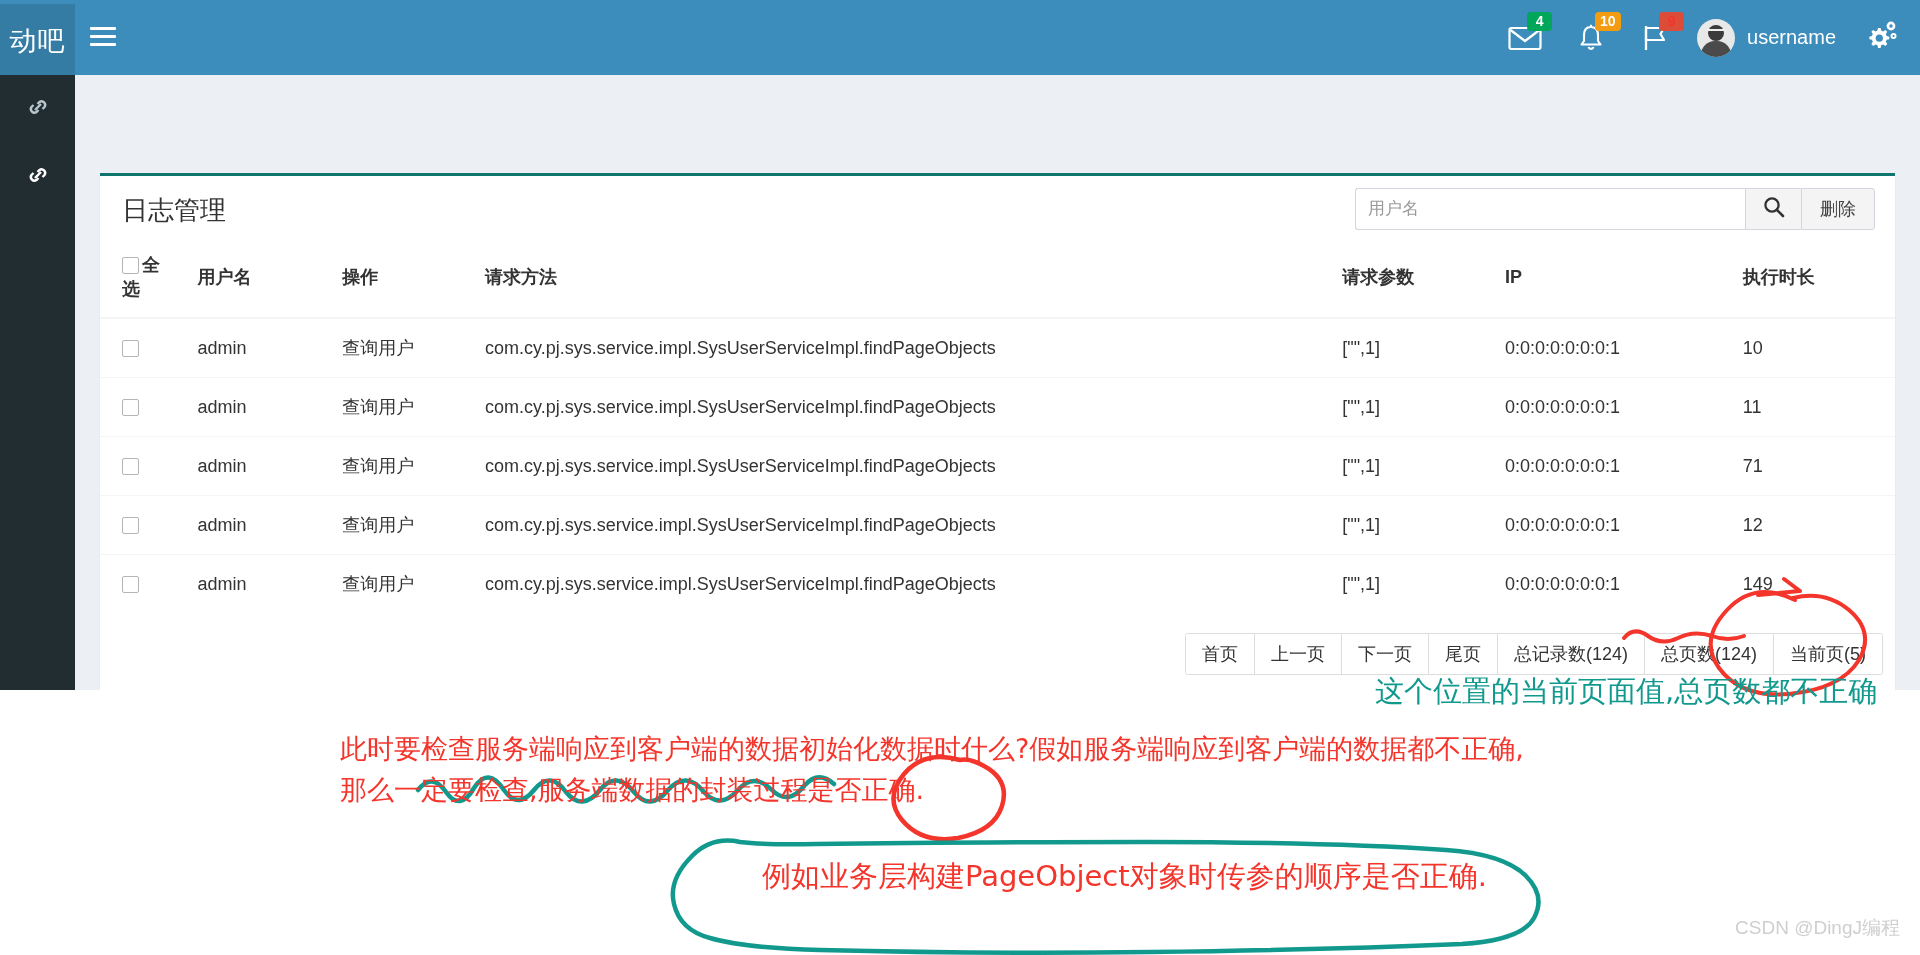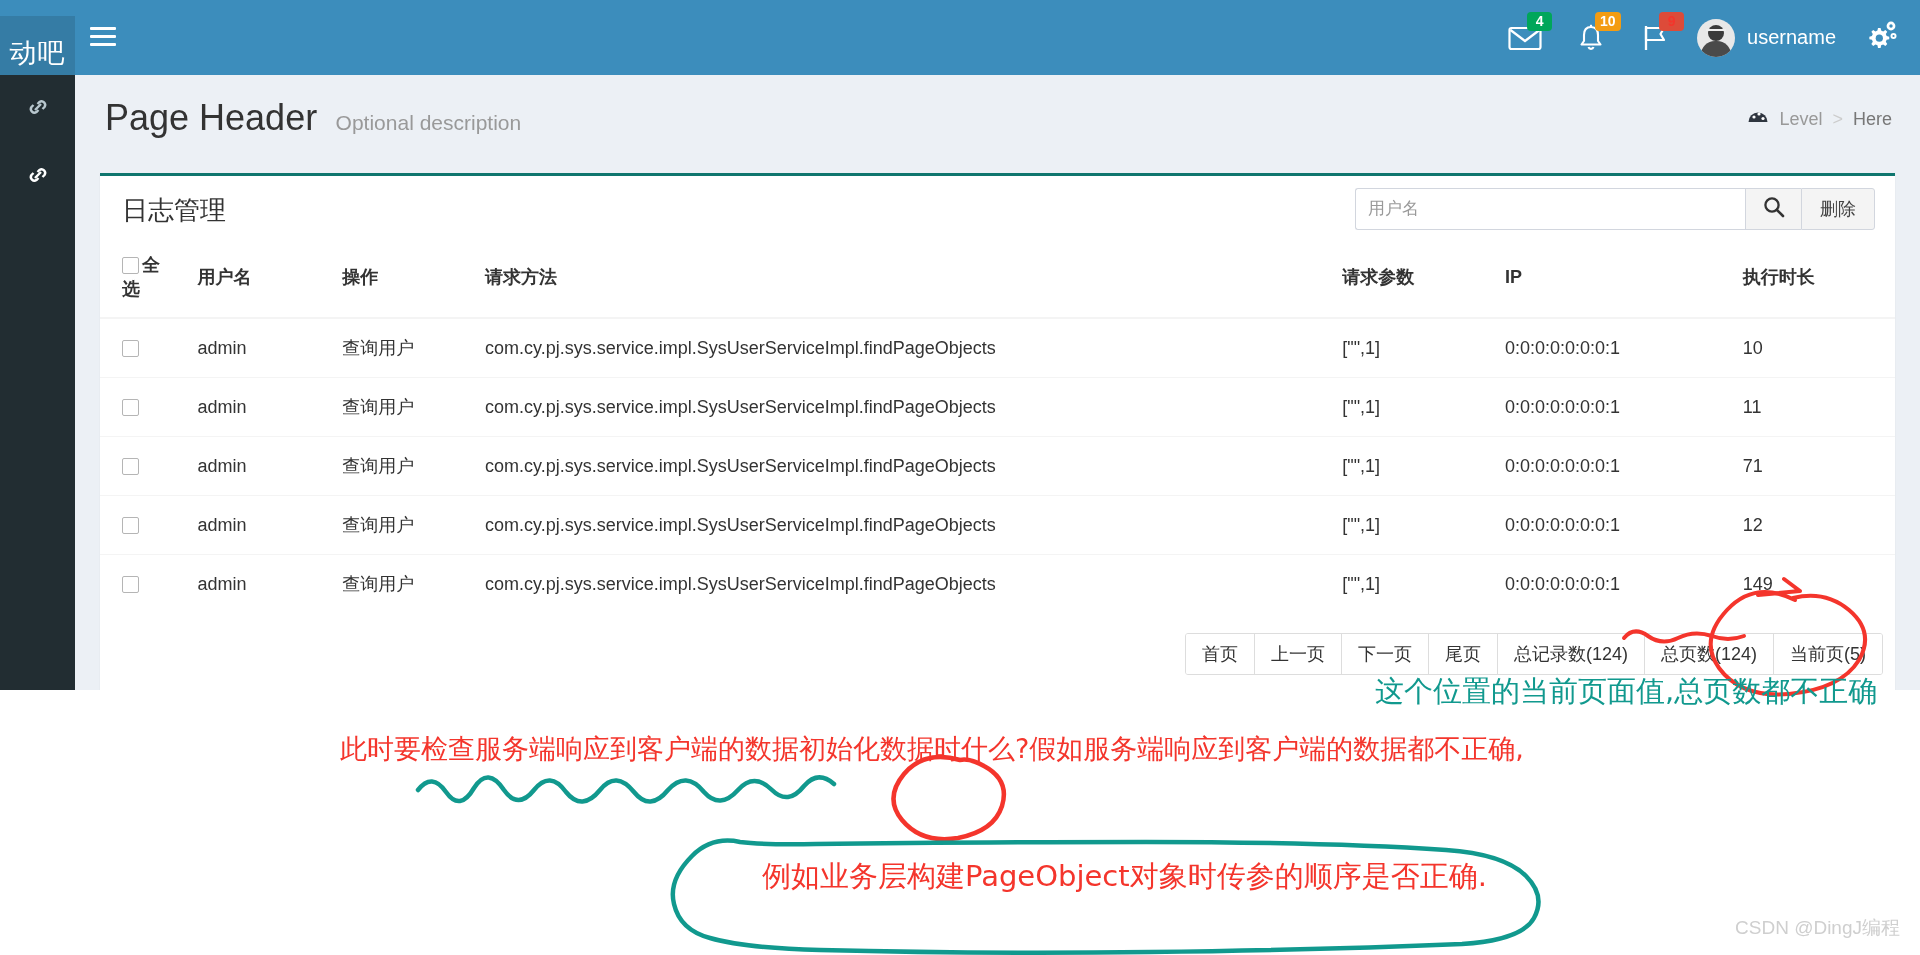--- a/index.html
+++ b/index.html
@@ -6,21 +6,21 @@
   body{
     width:1920px;height:955px;
     background:#ffffff;
     font-family:"Liberation Sans","DejaVu Sans",sans-serif;
     overflow:hidden;
     position:relative;
   }
   
   #app{position:absolute;left:0;top:0;width:1920px;height:690px;}
   .navbar{position:absolute;left:0;top:0;width:1920px;height:75px;background:#3c8dbc;}
-  .brand{position:absolute;left:0;top:16px;width:75px;height:75px;background:#357ca5;
+  .brand{position:absolute;left:0;top:4px;width:75px;height:75px;background:#357ca5;
     color:#fff;font-size:27px;line-height:75px;text-align:center;letter-spacing:1px;}
   .hamburger{position:absolute;left:90px;top:22px;width:32px;height:30px;cursor:pointer;}
   .hamburger i{display:block;width:26px;height:3px;background:#fff;margin:5px 0;border-radius:1px;}
   .nav-right{position:absolute;right:0;top:0;height:75px;display:flex;align-items:center;}
   .nav-item{position:relative;height:75px;display:flex;align-items:center;padding:0 17px;cursor:pointer;}
   .nav-item svg{display:block;}
   .badge{position:absolute;top:12px;left:36px;min-width:15px;height:19px;line-height:19px;
     padding:0 5px;border-radius:4px;color:#fff;font-size:14px;font-weight:bold;text-align:center;}
   .badge.green{background:#00a65a;}
   .badge.orange{background:#f39c12;}
@@ -180,37 +180,20 @@
             <path d="M10 16 L16 10" stroke="#ffffff" stroke-width="2.4"></path>
             <path d="M8.5 11 L6.5 13 a3.6 3.6 0 0 0 5 5 l2-2" fill="none" stroke="#ffffff" stroke-width="2.4"></path>
             <path d="M17.5 15 L19.5 13 a3.6 3.6 0 0 0-5-5 l-2 2" fill="none" stroke="#ffffff" stroke-width="2.4"></path>
           </svg>
       </span>
     </div>
   </div>
 
   <div class="content">
 
-    <div class="content-header">
-      <span class="ph-title">Page Header</span>
-      <span class="ph-desc">Optional description</span>
-      <div class="breadcrumb">
-        <span>
-          <svg width="22" height="20" viewBox="0 0 22 20">
-              <path d="M1.5 15 A9.5 9.5 0 0 1 20.5 15 Z" fill="#2f3640"></path>
-              <circle cx="7" cy="10" r="1.6" fill="#fff"></circle>
-              <circle cx="12" cy="7" r="1.6" fill="#fff"></circle>
-              <circle cx="16" cy="11.5" r="1.6" fill="#fff"></circle>
-            </svg>
-        </span>
-        <span class="bc-link">Level</span>
-        <span class="sep">&gt;</span>
-        <span class="bc-cur">Here</span>
-      </div>
-    </div>
 
     <div class="panel">
       <div class="panel-head">
         <div class="panel-title">日志管理</div>
         <div class="search-group">
           <input class="search-input" type="text" placeholder="用户名" style="">
           <div class="btn-ico">
             <span>
               <svg width="22" height="22" viewBox="0 0 22 22">
                   <circle cx="9" cy="9" r="6.6" fill="none" stroke="#333" stroke-width="2.3"></circle>
@@ -312,16 +295,17 @@
 
     <path d="M960 760 q-36 -10 -56 14 q-20 24 -2 46 q20 24 56 18 q36 -7 44 -32 q8 -26 -18 -40 q-14 -8 -24 -6" fill="none" stroke="#f4352c" stroke-width="4.5" stroke-linecap="round"></path>
 
     <path d="M418 790 q14 -18 28 2 q14 20 28 -4 q14 -22 30 2 q14 20 30 0 q16 -20 32 2 q16 20 34 -2 q16 -20 34 2 q16 20 34 -2 q18 -20 36 2 q16 18 34 -2 q16 -18 34 0 q16 16 32 -4 q14 -16 30 -2" fill="none" stroke="#11998e" stroke-width="4.5" fill-opacity="0" stroke-linecap="round"></path>
 
     <path d="M740 842 q-28 -6 -48 14 q-24 24 -18 48 q6 26 36 34 q34 10 110 12 q160 4 330 2 q170 -2 312 -8 q60 -4 72 -26 q12 -22 -8 -42 q-22 -22 -80 -26 q-120 -8 -300 -8 q-200 0 -330 2 q-52 1 -76 -2 z" fill="none" stroke="#11998e" stroke-width="4.5" stroke-linejoin="round"></path>
   </svg>
 
   <div class="ann-text teal" style="left:1375px;top:672px;font-size:29px;">这个位置的当前页面值,总页数都不正确</div>
   <div class="ann-text red" style="left:340px;top:731px;font-size:27px;">此时要检查服务端响应到客户端的数据初始化数据时什么?假如服务端响应到客户端的数据都不正确,</div>
+  <div class="ann-text red" style="left:340px;top:772px;font-size:27px;">那么一定要检查,服务端数据的封装过程是否正确.</div>
   <div class="ann-text red" style="left:762px;top:857px;font-size:29px;">例如业务层构建PageObject对象时传参的顺序是否正确.</div>
 
   <div class="watermark">CSDN @DingJ编程</div>
 </div>
 
 </body></html>

